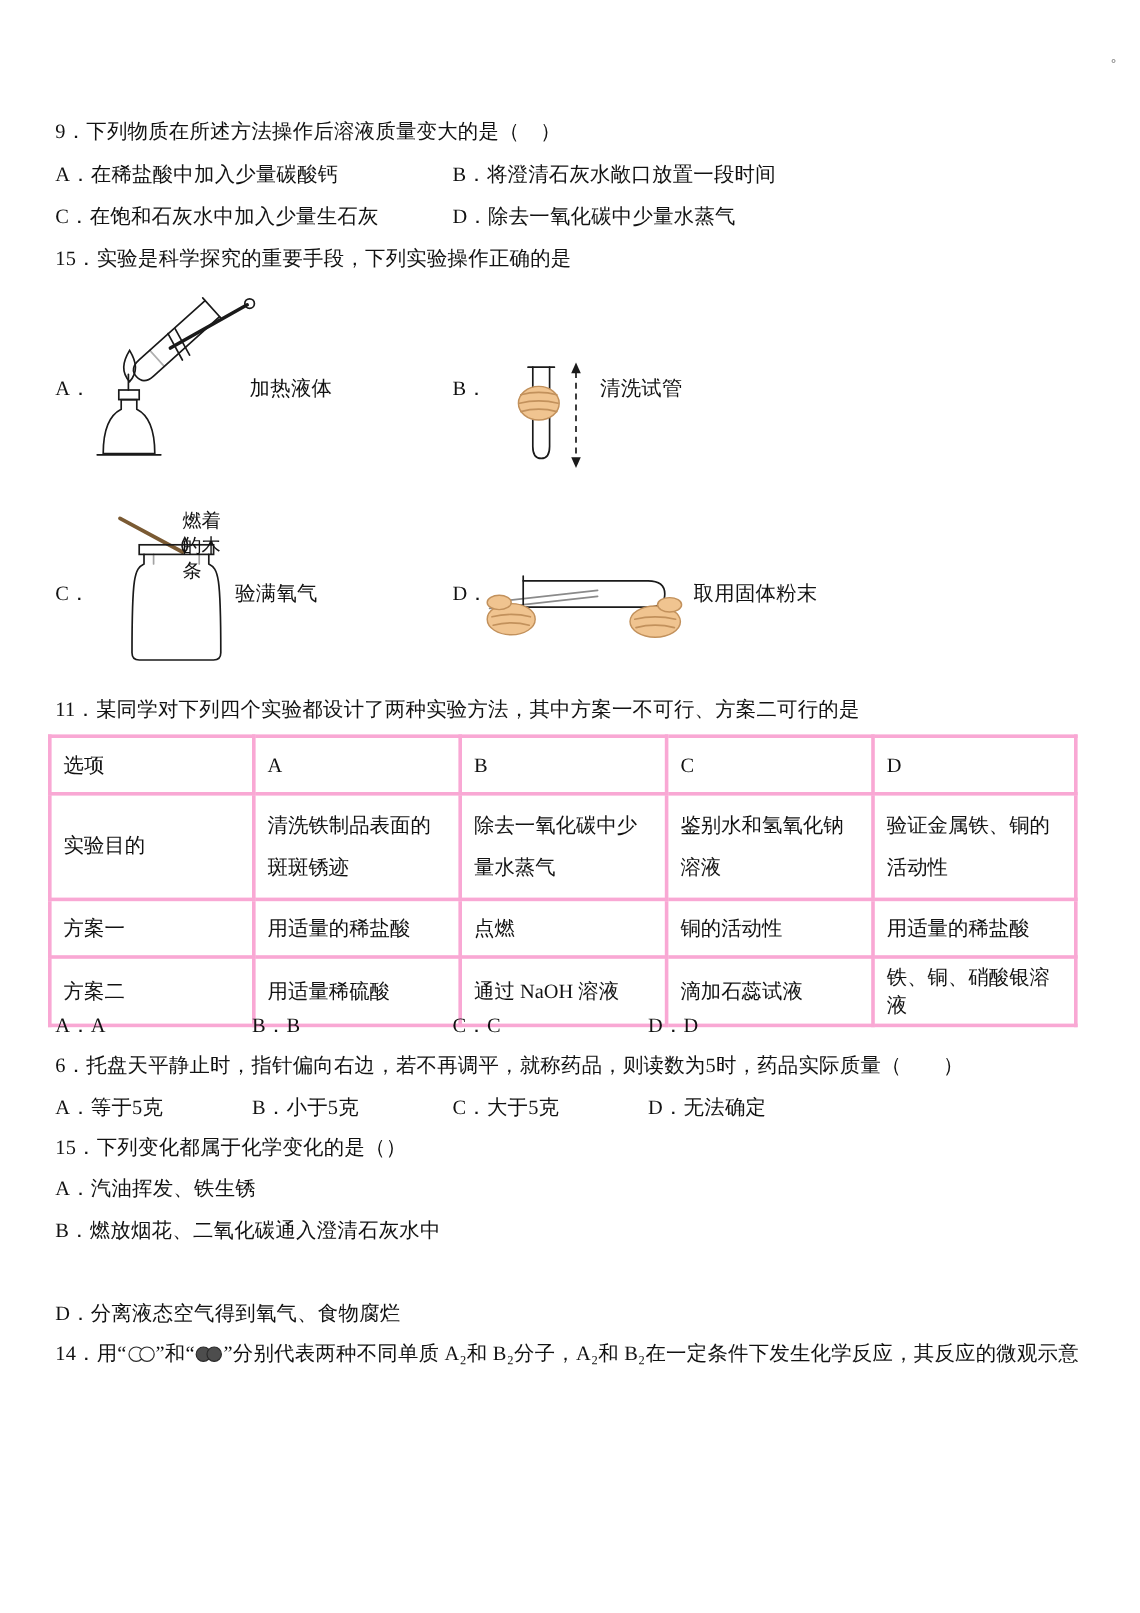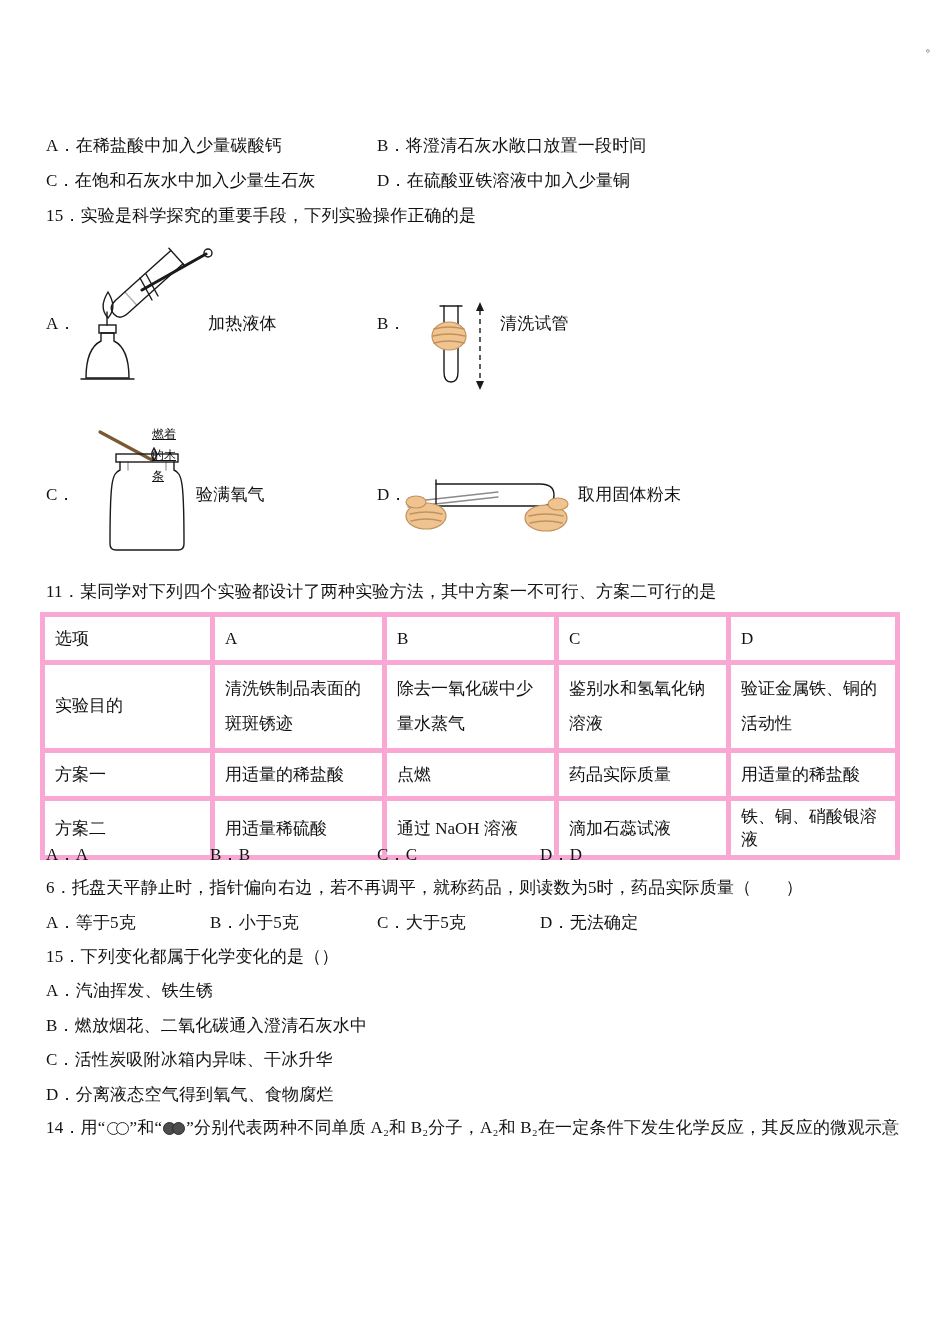--- a/index.html
+++ b/index.html
@@ -3,26 +3,26 @@
 <meta charset="utf-8">
 <style>
   html,body { margin:0; padding:0; background:#ffffff; }
   .page {
     position:relative; width:950px; height:1344px; background:#fff;
     font-family:"Liberation Serif","DejaVu Serif",serif;
     color:#121212; font-size:17px; overflow:hidden;
   }
   .abs { position:absolute; }
   .t { white-space:nowrap; letter-spacing:0.2px; }
-  .note { white-space:pre-line; line-height:21px; font-size:12px;text-decoration:underline; }
+  .note { white-space:pre-line; line-height:21px; font-size:16px; }
 
   
   table.qtable { border-collapse:collapse; table-layout:fixed; background:#fff; }
   table.qtable td {
-    border:5px solid #f9a8d4; padding:4px 10px; font-size:17px;
+    border:3px solid #f9a8d4; padding:4px 10px; font-size:17px;
     vertical-align:middle; text-align:left; overflow:hidden;
   }
   tr.rh1 { height:48px; }
   tr.rh2 { height:88px; }
   tr.rh2 td { line-height:2.05; }
 
   
   .mol { display:inline-flex; vertical-align:-2px; margin:0 1px; }
   .mol i { width:13px; height:13px; border-radius:50%; border:1.5px solid #2a2a2a; box-sizing:border-box; display:inline-block; }
   .mol i + i { margin-left:-4px; }
@@ -33,24 +33,25 @@
   .ln { stroke:#1a1a1a; stroke-width:1.4; fill:none; stroke-linecap:round; }
   .skin { fill:#f0c490; stroke:#c2915c; stroke-width:1.2; }
 </style>
 </head>
 <body>
 
 <div class="page">
 
   <div class="abs t" style="left:925px;top:38px;font-size:14px;color:#444">。</div>
 
+  <div class="abs t" style="left:46px;top:98px">9．下列物质在所述方法操作后溶液质量变大的是（　）</div>
   <div class="abs t" style="left:377px;top:134px">B．将澄清石灰水敞口放置一段时间</div>
   <div class="abs t" style="left:46px;top:134px">A．在稀盐酸中加入少量碳酸钙</div>
   <div class="abs t" style="left:46px;top:169px">C．在饱和石灰水中加入少量生石灰</div>
-  <div class="abs t" style="left:377px;top:169px">D．在硫酸亚铁溶液中加入少量铜</div>
+  <div class="abs t" style="left:377px;top:169px">D．除去一氧化碳中少量水蒸气</div>
 
   <div class="abs t" style="left:46px;top:204px">15．实验是科学探究的重要手段，下列实验操作正确的是</div>
 
   <div class="abs t" style="left:46px;top:312px">A．</div>
   <div class="abs" style="left:62px;top:240px">
     <svg width="152" height="158" viewBox="0 0 152 158">
 
       <path class="ln" d="M24,138 C24,112 33,104 39,101 L39,93 L52,93 L52,101 C58,104 67,112 67,138 Z" fill="#fff"></path>
       <line class="ln" x1="19" y1="139" x2="72" y2="139"></line>
       <rect class="ln" x="37" y="85" width="17" height="8" fill="#fff"></rect>
@@ -153,21 +154,21 @@
       <td>实验目的</td>
       <td>清洗铁制品表面的斑斑锈迹</td>
       <td>除去一氧化碳中少量水蒸气</td>
       <td>鉴别水和氢氧化钠溶液</td>
       <td>验证金属铁、铜的活动性</td>
     </tr>
     <tr class="rh1">
       <td>方案一</td>
       <td>用适量的稀盐酸</td>
       <td>点燃</td>
-      <td>药品实际质量</td>
+      <td>铜的活动性</td>
       <td>用适量的稀盐酸</td>
     </tr>
     <tr class="rh1">
       <td>方案二</td>
       <td>用适量稀硫酸</td>
       <td>通过 NaOH 溶液</td>
       <td>滴加石蕊试液</td>
       <td>铁、铜、硝酸银溶液</td>
     </tr>
   </tbody>
@@ -180,21 +181,20 @@
 
   <div class="abs t" style="left:46px;top:876px">6．托盘天平静止时，指针偏向右边，若不再调平，就称药品，则读数为5时，药品实际质量（　　）</div>
   <div class="abs t" style="left:46px;top:911px">A．等于5克</div>
   <div class="abs t" style="left:210px;top:911px">B．小于5克</div>
   <div class="abs t" style="left:377px;top:911px">C．大于5克</div>
   <div class="abs t" style="left:540px;top:911px">D．无法确定</div>
 
   <div class="abs t" style="left:46px;top:945px">15．下列变化都属于化学变化的是（）</div>
   <div class="abs t" style="left:46px;top:979px">A．汽油挥发、铁生锈</div>
   <div class="abs t" style="left:46px;top:1014px">B．燃放烟花、二氧化碳通入澄清石灰水中</div>
-  <div class="abs t" style="left:46px;top:1048px">C．活性炭吸附冰箱内异味、干冰升华</div>
   <div class="abs t" style="left:46px;top:1083px">D．分离液态空气得到氧气、食物腐烂</div>
 
   <div class="abs t" style="left:46px;top:1116px">
     <span>14．用“</span><span class="mol open">
         <i></i>
         <i></i>
       </span><span>”和“</span><span class="mol filled">
         <i></i>
         <i></i>
       </span><span>”分别代表两种不同单质 A₂和 B₂分子，A₂和 B₂在一定条件下发生化学反应，其反应的微观示意</span>

